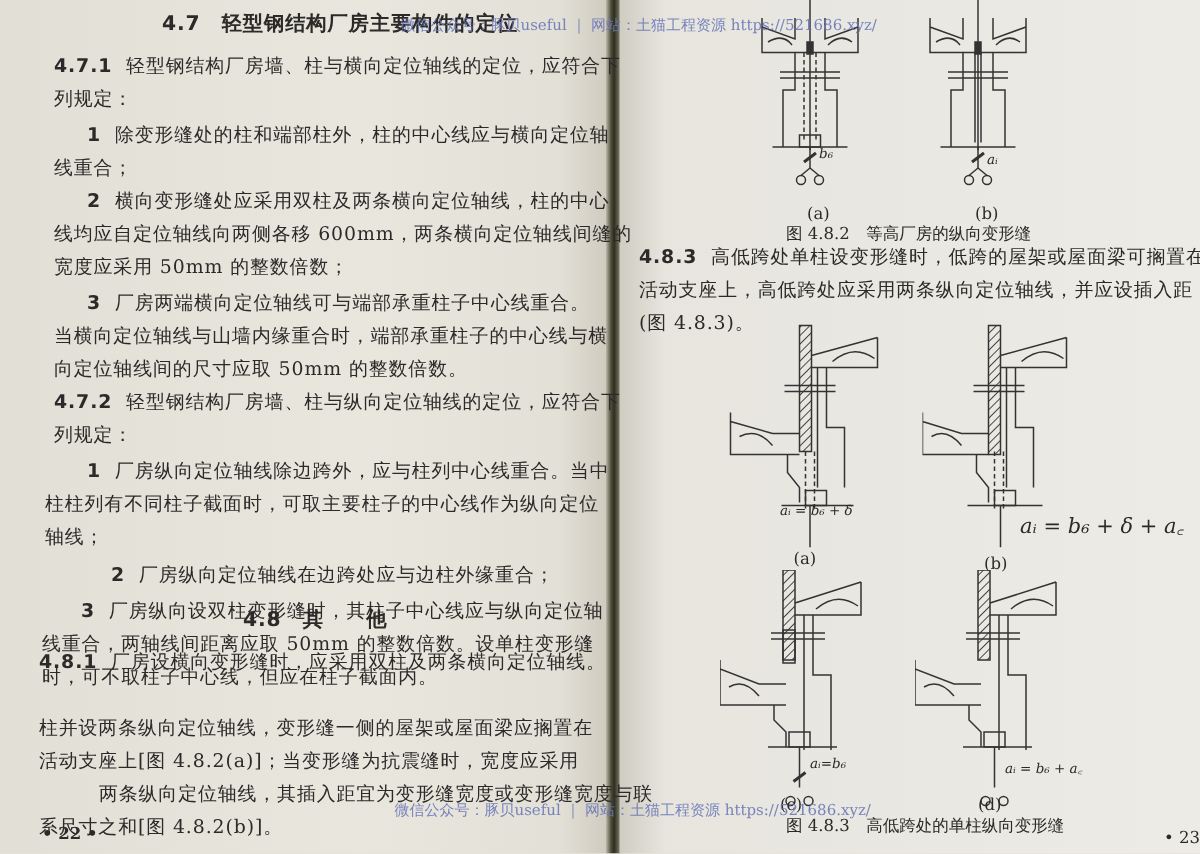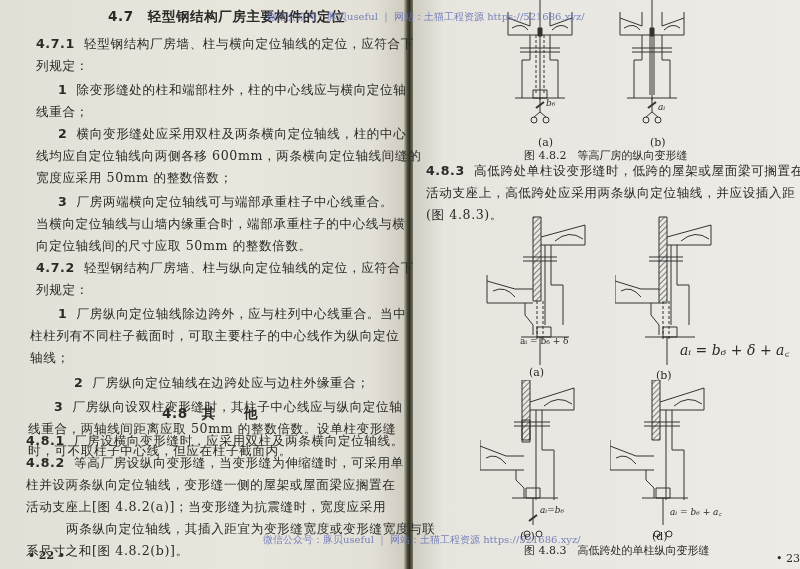--- a/index.html
+++ b/index.html
@@ -42,21 +42,20 @@
   <div class="txt" style="left:58px;top:263px;margin-top:40px;"><span class="num">1</span>&nbsp;&nbsp;<span>厂房纵向定位轴线除边跨外，应与柱列中心线重合。当中</span></div>
   <div class="txt" style="left:30px;top:325px;">柱柱列有不同柱子截面时，可取主要柱子的中心线作为纵向定位</div>
   <div class="txt" style="left:30px;top:347px;">轴线；</div>
   <div class="txt" style="left:54px;top:372px;margin-left:20px;"><span class="num">2</span>&nbsp;&nbsp;<span>厂房纵向定位轴线在边跨处应与边柱外缘重合；</span></div>
   <div class="txt" style="left:54px;top:396px;"><span class="num">3</span>&nbsp;&nbsp;<span>厂房纵向设双柱变形缝时，其柱子中心线应与纵向定位轴</span></div>
   <div class="txt" style="left:28px;top:418px;">线重合，两轴线间距离应取 50mm 的整数倍数。设单柱变形缝</div>
   <div class="txt" style="left:28px;top:440px;">时，可不取柱子中心线，但应在柱子截面内。</div>
 
   <div class="txt h" style="left:162px;top:402px;">4.8　其　　他</div>
   <div class="txt" style="left:26px;top:430px;background:transparent;"><span class="num">4.8.1</span>&nbsp;&nbsp;<span>厂房设横向变形缝时，应采用双柱及两条横向定位轴线。</span></div>
-  <div class="txt" style="left:26px;top:452px;"><span class="num">4.8.2</span>&nbsp;&nbsp;<span>等高厂房设纵向变形缝，当变形缝为伸缩缝时，可采用单</span></div>
   <div class="txt" style="left:26px;top:474px;">柱并设两条纵向定位轴线，变形缝一侧的屋架或屋面梁应搁置在</div>
   <div class="txt" style="left:26px;top:496px;">活动支座上[图 4.8.2(a)]；当变形缝为抗震缝时，宽度应采用</div>
   <div class="txt" style="left:26px;top:518px;margin-left:40px;">两条纵向定位轴线，其插入距宜为变形缝宽度或变形缝宽度与联</div>
   <div class="txt" style="left:26px;top:540px;">系尺寸之和[图 4.8.2(b)]。</div>
   <div class="pnum" style="left:28px;top:549px;font-weight:bold;">• 22 •</div>
 
   <svg style="left:500px;top:0px;" width="80" height="125" viewBox="0 0 80 125" fill="none" stroke="#333" stroke-width="1">
     <path d="M8,12 L8,35 L72,35 L72,12"></path>
     <path d="M8,18 L30,26 L30,12 M50,12 L50,26 L72,18"></path>
     <path d="M12,28 Q22,22 28,30 M52,30 Q60,22 68,28"></path>
@@ -109,21 +108,21 @@
     <path d="M56,30 L100,30 L100,10 M56,22 L100,10 M70,26 Q84,14 98,24"></path>
     <path d="M60,30 L60,110 M66,30 L66,70 L78,70 L78,110"></path>
     <path d="M38,42 L72,42 M38,46 L72,46"></path>
     <path d="M2,60 L2,88 L48,88 M2,66 L30,74 L48,74 M8,76 Q20,70 30,82"></path>
     <path d="M40,88 L40,100 L48,110 L48,120"></path>
     <path d="M52,86 L52,125 M58,86 L58,125" stroke-dasharray="3,2"></path>
     <rect x="52" y="112" width="14" height="10"></rect>
     <path d="M36,122 L84,122"></path>
     <path d="M55,122 L55,150"></path>
   </svg>
-  <div class="cap" style="left:520px;top:336px;font-size:9px;text-align:right;">aᵢ = b₆ + δ</div>
+  <div class="cap" style="left:520px;top:336px;font-size:9px;font-style:italic;text-align:right;">aᵢ = b₆ + δ</div>
   <div class="cap" style="left:529px;top:366px;">(a)</div>
 
   <svg style="left:615px;top:215px;" width="120" height="150" viewBox="0 0 120 150" fill="none" stroke="#333" stroke-width="1">
     <rect x="44" y="2" width="8" height="86" fill="url(#hatch)"></rect>
     <path d="M52,30 L96,30 L96,10 M52,22 L96,10 M66,26 Q80,14 94,24"></path>
     <path d="M56,30 L56,110 M62,30 L62,70 L74,70 L74,110"></path>
     <path d="M34,42 L68,42 M34,46 L68,46"></path>
     <path d="M0,60 L0,88 L44,88 M0,66 L26,74 L44,74 M6,76 Q16,70 26,82"></path>
     <path d="M36,88 L36,100 L44,110 L44,120"></path>
     <path d="M48,86 L48,125 M54,86 L54,125" stroke-dasharray="3,2"></path>

